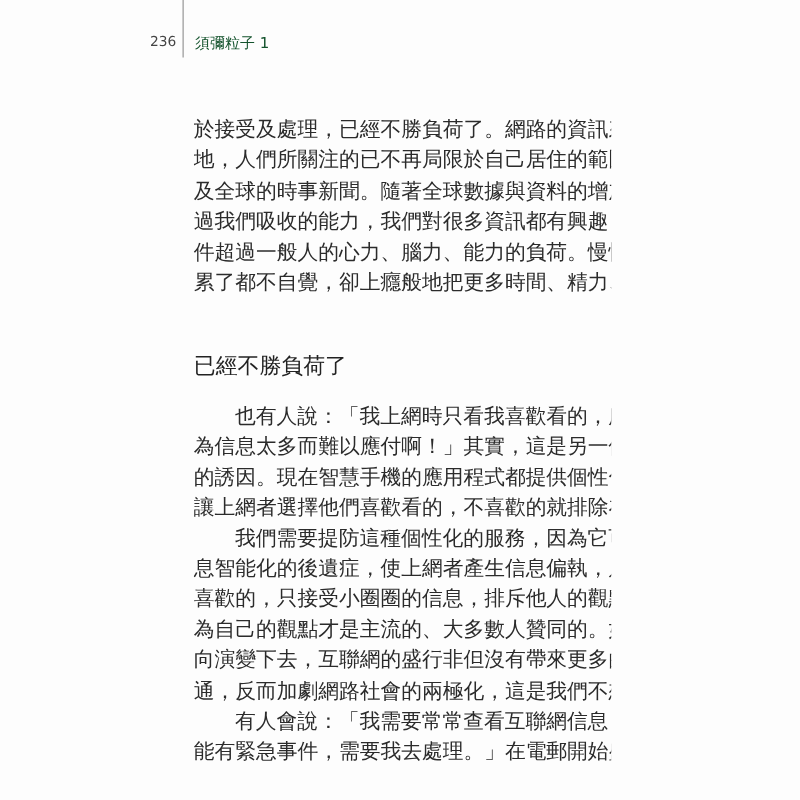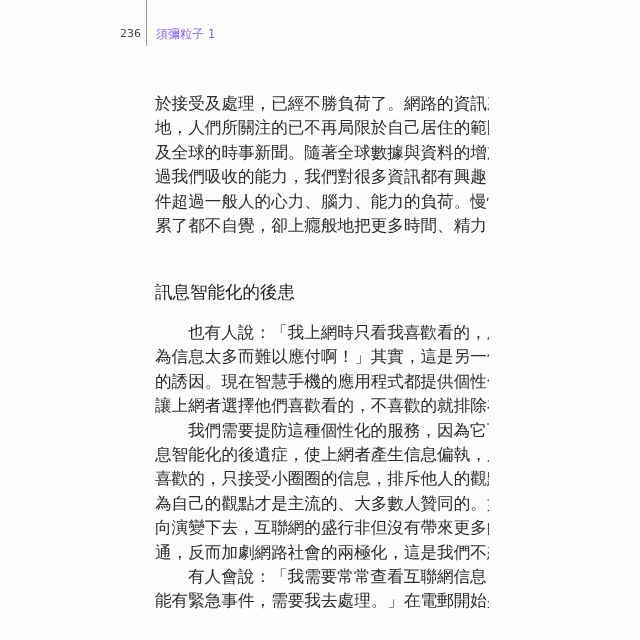--- a/index.html
+++ b/index.html
@@ -38,21 +38,21 @@
     font-family: "DejaVu Sans", "Liberation Sans", sans-serif;
     font-size: 11px;
     color: #444;
   }
   .running-title {
     position: absolute;
     left: 156px;
     top: 26px;
     font-family: "DejaVu Sans", "Liberation Sans", sans-serif;
     font-size: 12px;
-    color: #8b5cf6;
+    color: #14532d;
     white-space: nowrap;
   }
   .text-block {
     position: absolute;
     left: 155px;
     width: 334px;
     font-size: 16.6px;
     line-height: 24.4px;
     letter-spacing: 0;
   }
@@ -93,21 +93,21 @@
 
   <div class="text-block para1">
     <span class="line">於接受及處理，已經不勝負荷了。網路的資訊來自世界各</span>
     <span class="line">地，人們所關注的已不再局限於自己居住的範圍，而是遍</span>
     <span class="line">及全球的時事新聞。隨著全球數據與資料的增加，遠遠快</span>
     <span class="line">過我們吸收的能力，我們對很多資訊都有興趣，關注的事</span>
     <span class="line">件超過一般人的心力、腦力、能力的負荷。慢慢地，網民</span>
     <span class="line">累了都不自覺，卻上癮般地把更多時間、精力、腦力、心</span>
   </div>
 
-  <div class="heading">訊息智能化的後患</div>
+  <div class="heading">已經不勝負荷了</div>
 
   <div class="text-block para2">
     <span class="line indent">也有人說：「我上網時只看我喜歡看的，所以不會因</span>
     <span class="line">為信息太多而難以應付啊！」其實，這是另一個主要問題</span>
     <span class="line">的誘因。現在智慧手機的應用程式都提供個性化的信息，</span>
     <span class="line last">讓上網者選擇他們喜歡看的，不喜歡的就排除在外。</span>
     <span class="line indent">我們需要提防這種個性化的服務，因為它可能帶來信</span>
     <span class="line">息智能化的後遺症，使上網者產生信息偏執，只收看自己</span>
     <span class="line">喜歡的，只接受小圈圈的信息，排斥他人的觀點，並誤以</span>
     <span class="line">為自己的觀點才是主流的、大多數人贊同的。如果這種傾</span>

